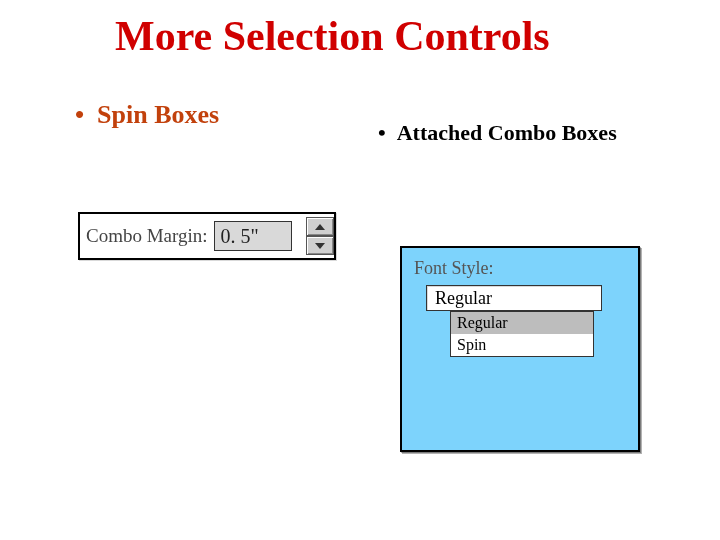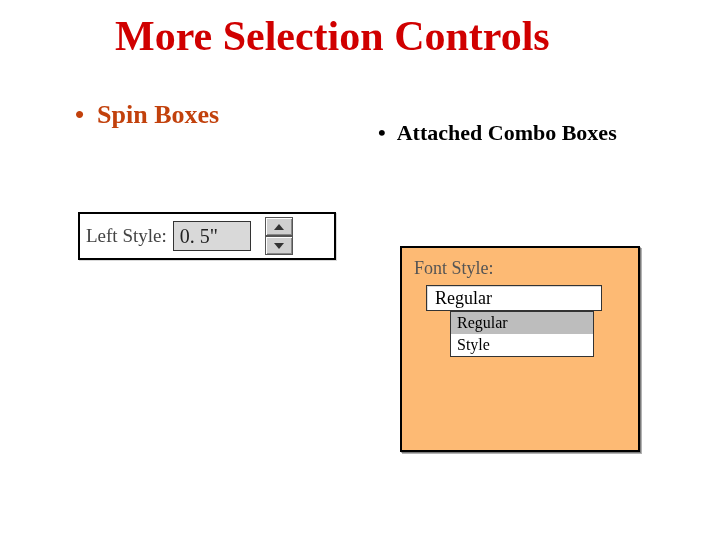--- a/index.html
+++ b/index.html
@@ -96,21 +96,21 @@
   .spin-btn svg { display: block; }
 
   
   .combo-frame {
     position: absolute;
     top: 246px;
     left: 400px;
     width: 240px;
     height: 206px;
     border: 2px solid #000;
-    background: #fdba74;
+    background: #7dd3fc;
     box-shadow: 2px 2px 0 rgba(0,0,0,0.3), 1px 1px 0 rgba(0,0,0,0.3);
     padding: 10px 12px;
   }
   .combo-label {
     font-family: "Times New Roman", serif;
     font-size: 18px;
     color: #555;
     margin-bottom: 6px;
   }
   .combo-selected {
@@ -154,21 +154,21 @@
   <span class="bullet-dot">•</span>
   &nbsp;<span>Spin Boxes</span>
 </div>
 
 <div class="bullet-right">
   <span class="bullet-dot">•</span>
   &nbsp;<span>Attached Combo Boxes</span>
 </div>
 
 <div class="spin-frame">
-  <span class="spin-label">Left Style:</span>
+  <span class="spin-label">Combo Margin:</span>
   <div class="spin-field">0. 5"</div>
   <div class="spin-buttons">
     <div class="spin-btn">
       <span>
         <svg width="12" height="8" viewBox="0 0 12 8">
             <polygon points="6,1 11,7 1,7" fill="#333"></polygon>
           </svg>
       </span>
     </div>
     <div class="spin-btn">
@@ -179,15 +179,15 @@
       </span>
     </div>
   </div>
 </div>
 
 <div class="combo-frame">
   <div class="combo-label">Font Style:</div>
   <div class="combo-selected">Regular</div>
   <div class="combo-list">
     <div class="combo-item highlight">Regular</div>
-    <div class="combo-item">Style</div>
+    <div class="combo-item">Spin</div>
   </div>
 </div>
 
 </body></html>

